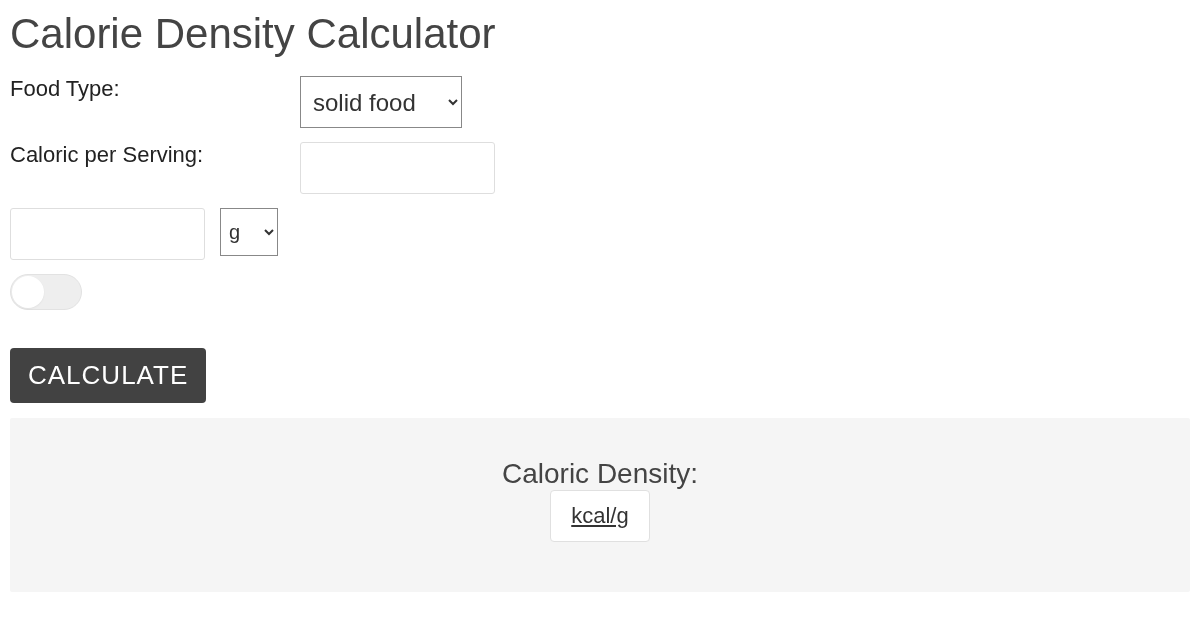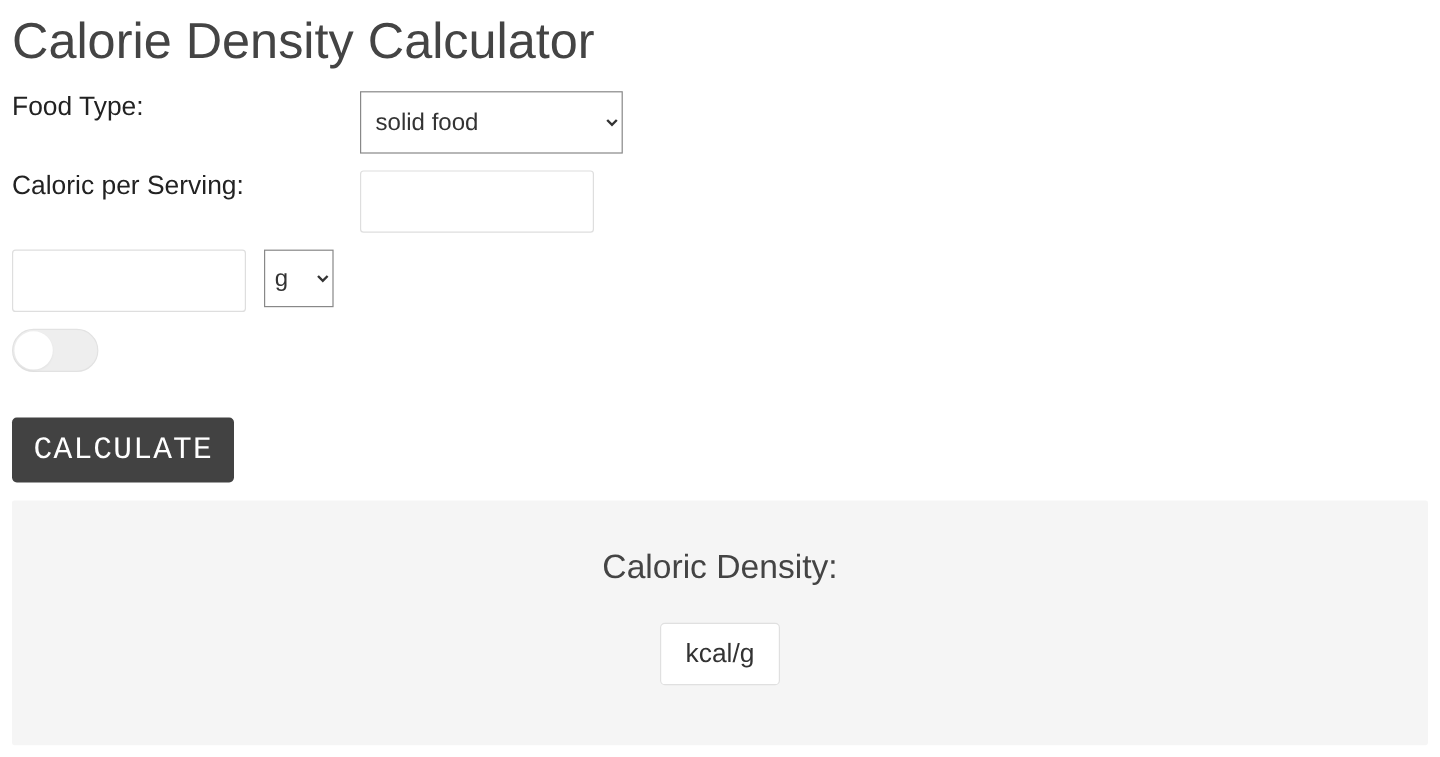--- a/index.html
+++ b/index.html
@@ -25,23 +25,23 @@
       align-items: flex-start;
       margin-bottom: 14px;
       min-height: 52px;
     }
     .label {
       width: 290px;
       font-size: 22px;
       color: #222;
     }
     select.food-type {
-      width: 219px;
+      width: 162px;
       height: 52px;
-      font-size: 20px;
+      font-size: 24px;
       padding: 6px 8px;
       border: 1px solid #888;
       background: #fff;
       color: #333;
     }
     input.text-input {
       width: 195px;
       height: 52px;
       font-size: 20px;
       padding: 6px 10px;
@@ -82,42 +82,41 @@
     .calc-button {
       background: #424242;
       color: #fff;
       border: none;
       font-size: 26px;
       letter-spacing: 1px;
       padding: 12px 18px;
       border-radius: 4px;
       cursor: pointer;
       margin-top: 8px;
-      font-family: Liberation Mono, monospace;
     }
     .result-panel {
       margin-top: 15px;
       background: #f5f5f5;
       padding: 40px 20px 50px 20px;
       text-align: center;
       border-radius: 2px;
     }
     .result-title {
       font-size: 28px;
       color: #444;
-      margin-bottom: 30px;
     }
     .result-box {
       display: inline-block;
       background: #fff;
       border: 1px solid #e0e0e0;
       border-radius: 4px;
       padding: 12px 20px;
       font-size: 22px;
       color: #333;
+      text-decoration: underline;
     }
   </style>
 </head>
 <body>
 
 
 
 <h1>Calorie Density Calculator</h1>
 
 <div class="form-row">

